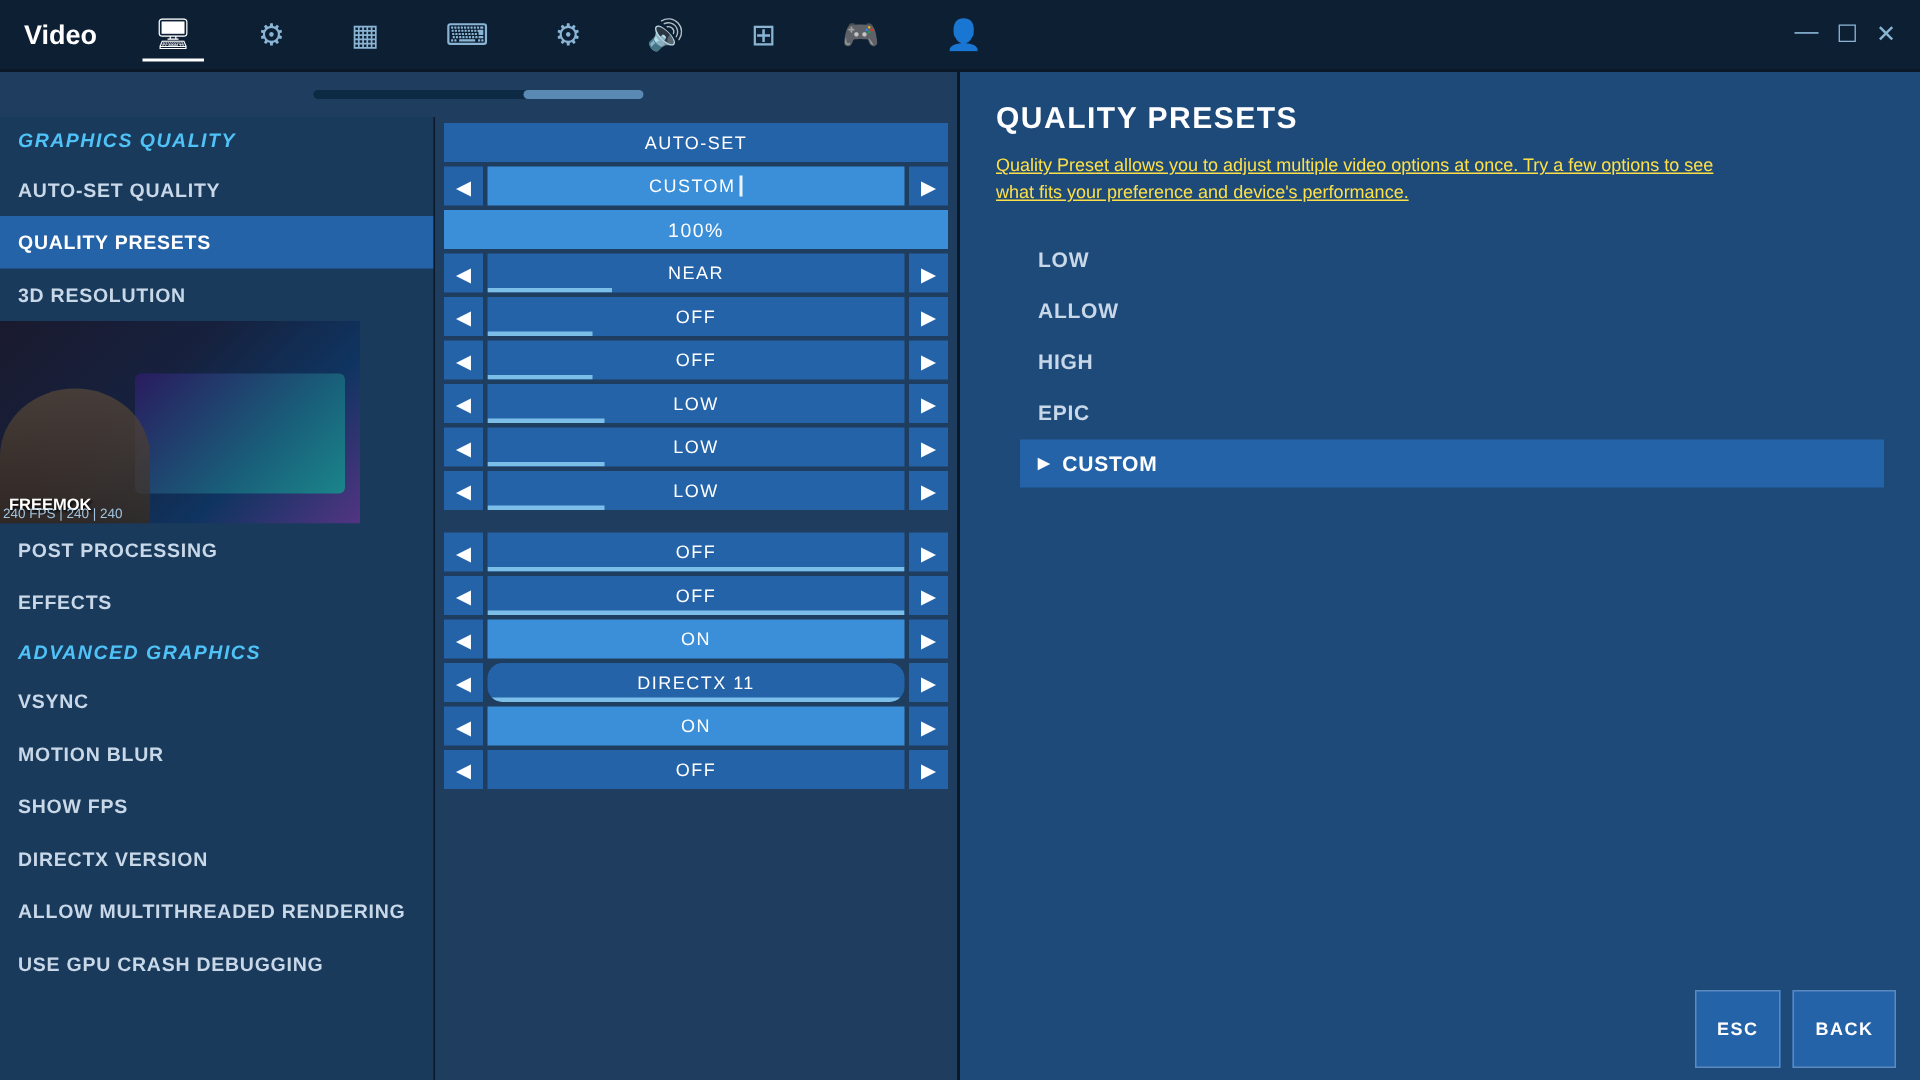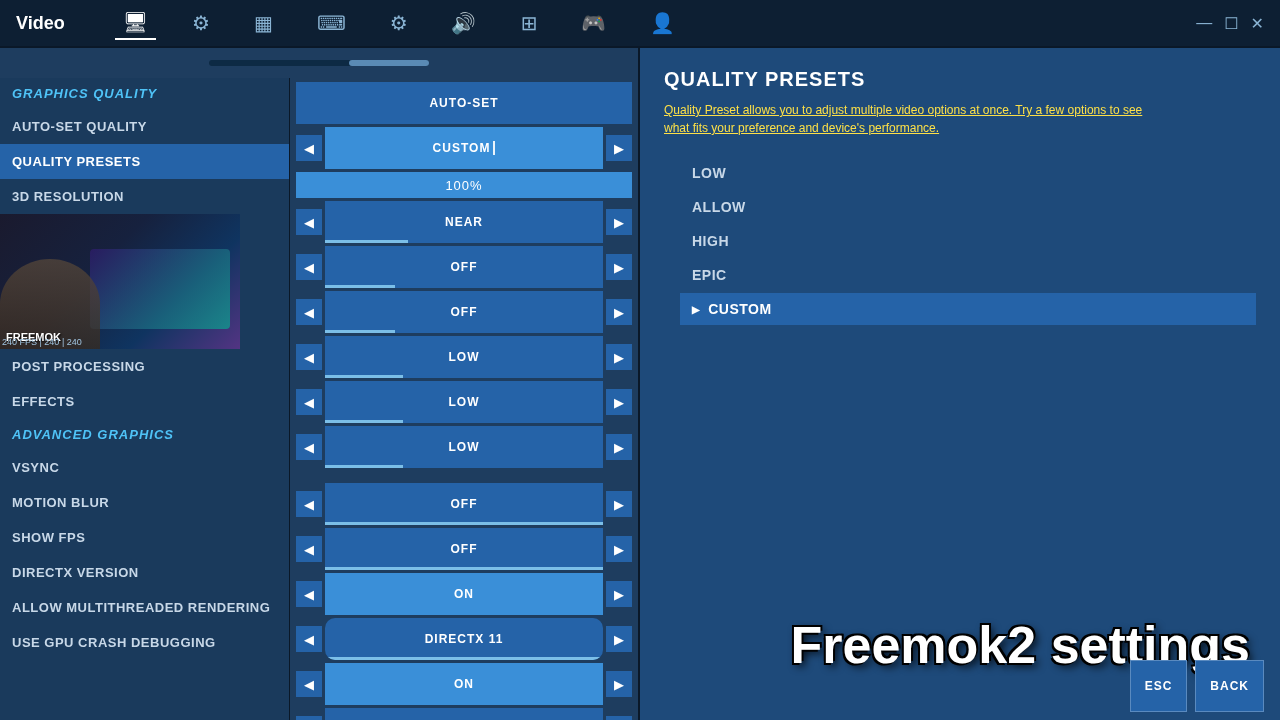--- a/index.html
+++ b/index.html
@@ -12,21 +12,20 @@
       color: white;
     }
 
     
     .title-bar {
       background: #0d1f33;
       height: 48px;
       display: flex;
       align-items: center;
       padding: 0 16px;
-      gap: 20px;
       border-bottom: 2px solid #0a1828;
     }
     .title-bar-title {
       font-size: 18px;
       font-weight: bold;
       color: white;
       margin-right: 30px;
     }
     .nav-icons {
       display: flex;
@@ -263,28 +262,28 @@
     }
 
     .full-control-row {
       display: flex;
       align-items: center;
       gap: 3px;
       margin-bottom: 3px;
     }
     .full-control-display {
       flex: 1;
-      height: 42px;
+      height: 26px;
       background: #2563a8;
       border: none;
       display: flex;
       align-items: center;
       justify-content: center;
       font-size: 12px;
-      font-weight: bold;
+      font-weight: normal;
       color: white;
       letter-spacing: 1px;
       position: relative;
       overflow: hidden;
     }
     .full-arrow-btn {
       width: 26px;
       height: 26px;
       background: #2563a8;
       border: none;
@@ -525,21 +524,20 @@
       </div>
       <div class="preset-item">
         <span>EPIC</span>
       </div>
       <div class="preset-item active">
         <span class="preset-arrow">▶</span>
         <span>CUSTOM</span>
       </div>
     </div>
 
-    <div style="margin-top: auto; position:absolute; bottom: 45px; right: 30px; font-size:52px; font-weight:900; color:white; text-shadow: 3px 3px 8px rgba(0,0,0,0.9), -2px -2px 0 #000, 2px -2px 0 #000, -2px 2px 0 #000;">Freemok2 settings</div>
   </div>
 
 </div>
 
 <div class="bottom-bar">
   <button class="esc-btn">ESC</button>
   <button class="esc-btn">BACK</button>
 </div>
 
 </body></html>

